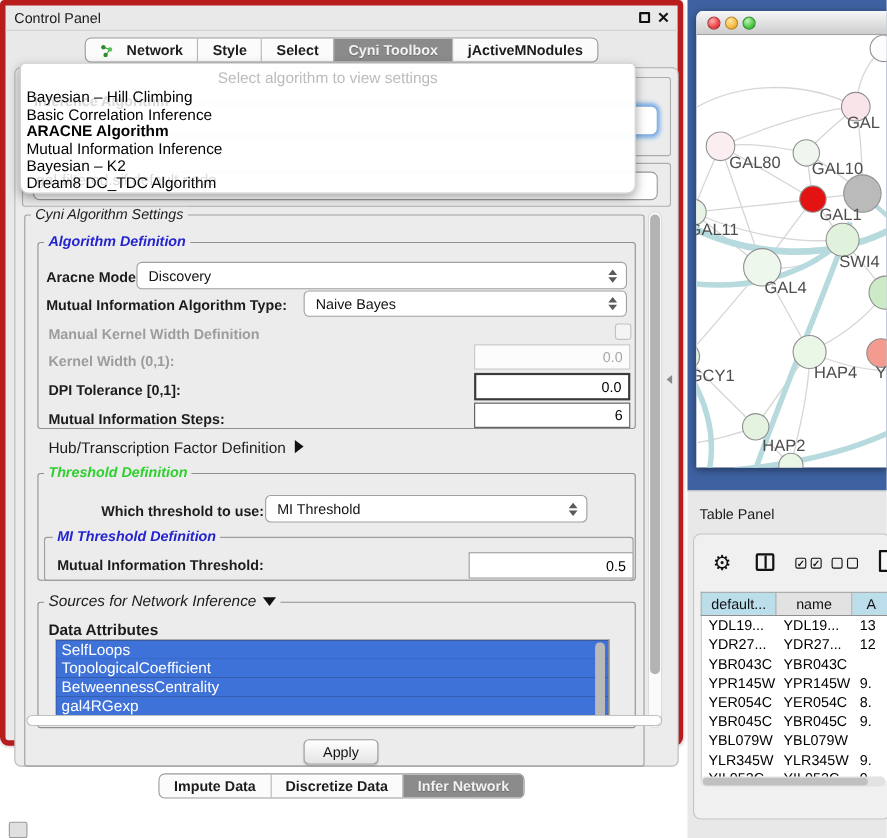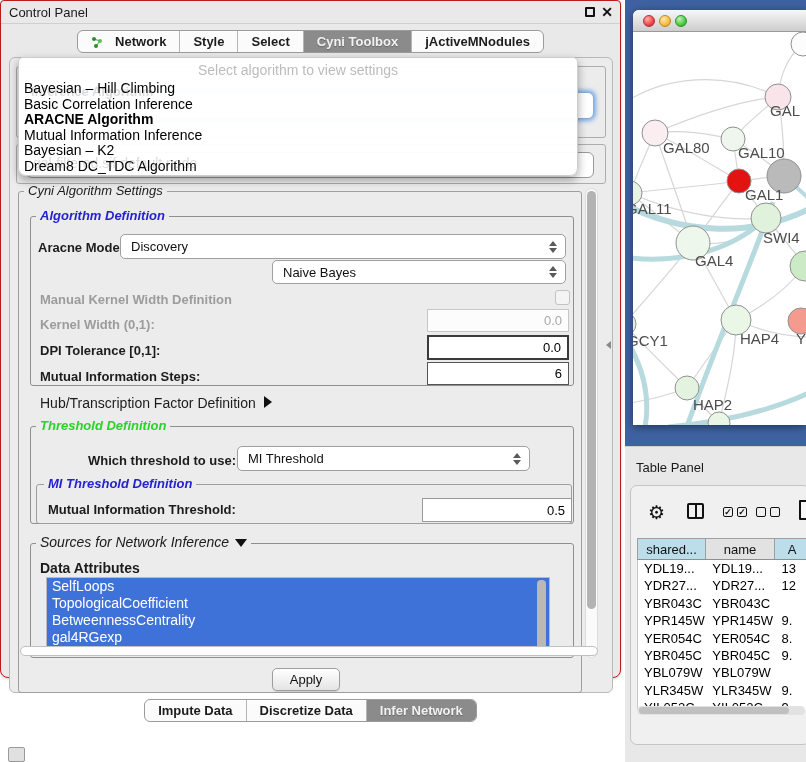--- a/index.html
+++ b/index.html
@@ -1,21 +1,21 @@
 <!DOCTYPE html>
 <html><head>
 <meta charset="utf-8">
 <style>
   * { margin:0; padding:0; box-sizing:border-box; }
   html,body { width:806px; height:762px; overflow:hidden; background:#fff;
     font-family:"Liberation Sans", sans-serif; }
 
   
   #cp { position:absolute; left:0; top:8; width:621px; height:678px;
-    background:#e9e9e9; border:1px solid #b91c1c; border-radius:4px 4px 8px 8px;
+    background:#e9e9e9; border:5px solid #b91c1c; border-radius:4px 4px 8px 8px;
     box-shadow:0 1px 3px rgba(0,0,0,.2); }
   .cp-titlebar { position:absolute; left:0; top:0; width:100%; height:23px;
     border-bottom:1px solid #cfcfcf; }
   .cp-title { position:absolute; left:8px; top:4px; font-size:13px; color:#1a1a1a; }
   .float-ico { position:absolute; right:25px; top:6px; width:10px; height:10px;
     border:2px solid #111; border-radius:1px; }
   .close-ico { position:absolute; right:7px; top:3px; font-size:14px; font-weight:bold; color:#111; }
 
   
   .tabstrip-wrap { position:absolute; left:0; width:100%; display:flex; justify-content:center; }
@@ -197,20 +197,21 @@
 
     <span class="flabel" style="left:28px;top:182px;">Aracne Mode:</span>
     <div class="combo" style="left:110px;top:176px;width:446px;height:25px;">
       <span class="combo-text">Discovery</span>
       <span class="stepper">
           <span class="tri-up"></span>
           <span class="tri-down"></span>
         </span>
     </div>
 
+    <span class="flabel" style="left:28px;top:208px;">Mutual Information Algorithm Type:</span>
     <div class="combo" style="left:262px;top:202px;width:294px;height:24px;">
       <span class="combo-text">Naive Bayes</span>
       <span class="stepper">
           <span class="tri-up"></span>
           <span class="tri-down"></span>
         </span>
     </div>
 
     <span class="flabel dis" style="left:30px;top:234px;">Manual Kernel Width Definition</span>
     <span class="checkbox" style="left:545px;top:232px;"></span>
@@ -384,21 +385,21 @@
           <span class="cb">✓</span>
       </span>
       <span class="cb-pair" style="left:125px;top:21px;">
         <span class="cb"></span>
           <span class="cb"></span>
       </span>
       <span class="doc-ico"></span>
     </div>
     <div id="tp-table">
       <div class="tp-header" id="tp-header">
-          <div class="tp-hcell" style="width: 78px; background: rgb(188, 222, 235);">shared...</div>
+          <div class="tp-hcell" style="width: 78px; background: rgb(188, 222, 235);">default...</div>
           <div class="tp-hcell" style="width: 79px; background: rgb(226, 226, 226);">name</div>
           <div class="tp-hcell" style="width: 40px; background: rgb(188, 222, 235);">A</div>
         </div>
       <div class="tp-body" id="tp-body" style="height:150px;">
           <div class="tp-row">
             <div class="tp-cell" style="width: 78px;">YDL19...</div>
             <div class="tp-cell" style="width: 79px;">YDL19...</div>
             <div class="tp-cell" style="width: 40px;">13</div>
           </div>
           <div class="tp-row">

